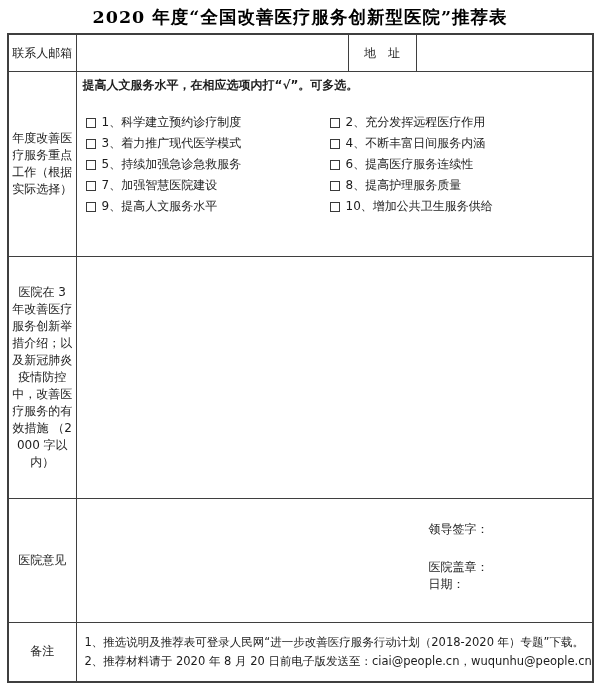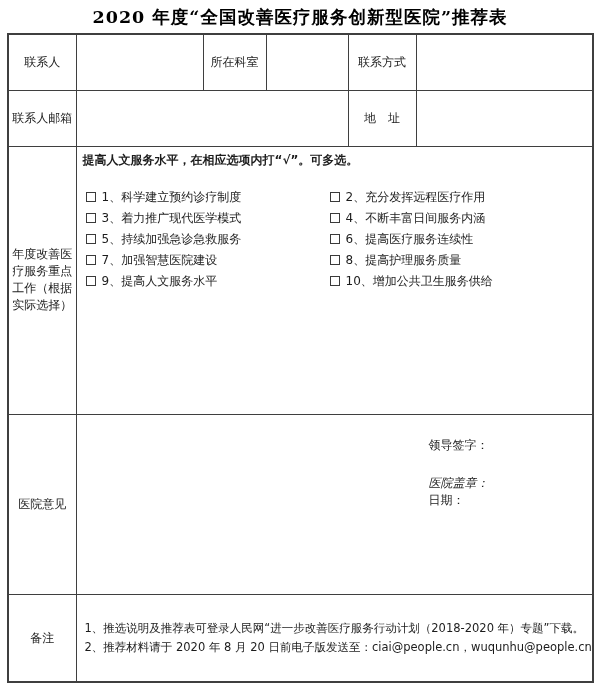--- a/index.html
+++ b/index.html
@@ -73,21 +73,21 @@
     background:#fff;
   }
   .opt-label{white-space:nowrap;}
   .content-top{vertical-align:top;}
   
   .sig-block{
     padding:22px 0 0 352px;
     line-height:17px;
   }
   .sig-leader{display:block;}
-  .sig-stamp{display:block;margin-top:21px;font-style:italic;}
+  .sig-stamp{display:block;margin-top:21px;}
   .sig-date{display:block;}
   
   .notes{
     padding:4px 6px 4px 8px;
     font-size:11.5px;
     line-height:19px;
   }
   .note-line{display:block;white-space:nowrap;}
 </style>
 </head>
@@ -102,28 +102,20 @@
       <col style="width:68px">
         <col style="width:127px">
         <col style="width:63px">
       <col style="width:82px">
         <col style="width:68px">
         <col style="width:177px">
     </colgroup>
 
     <tbody>
 
-    <tr style="height:31px">
-      <td class="lbl">联系人</td>
-      <td class="input-cell"></td>
-      <td class="lbl">所在科室</td>
-      <td class="input-cell"></td>
-      <td class="lbl">联系方式</td>
-      <td class="input-cell"></td>
-    </tr>
 
     <tr style="height:30px">
       <td class="lbl">联系人邮箱</td>
       <td class="input-cell" colspan="3"></td>
       <td class="lbl">地　址</td>
       <td class="input-cell"></td>
     </tr>
 
     <tr style="height:131px">
       <td class="lbl">年度改善医疗服务重点工作（根据实际选择）</td>
@@ -167,20 +159,24 @@
                 <span class="opt-label">9、提高人文服务水平</span>
               </div>
           <div class="option">
                 <span class="cb"></span>
                 <span class="opt-label">10、增加公共卫生服务供给</span>
               </div>
         </div>
       </td>
     </tr>
 
+    <tr style="height:170px">
+      <td class="lbl">医院在 3 年改善医疗服务创新举措介绍；以及新冠肺炎疫情防控中，改善医疗服务的有效措施 （2000 字以内）</td>
+      <td class="input-cell content-top" colspan="5"></td>
+    </tr>
 
 
     <tr style="height:98px">
       <td class="lbl">医院意见</td>
       <td class="content-top" colspan="5">
         <div class="sig-block">
           <span class="sig-leader">领导签字：</span>
           <span class="sig-stamp">医院盖章：</span>
           <span class="sig-date">日期：</span>
         </div>

